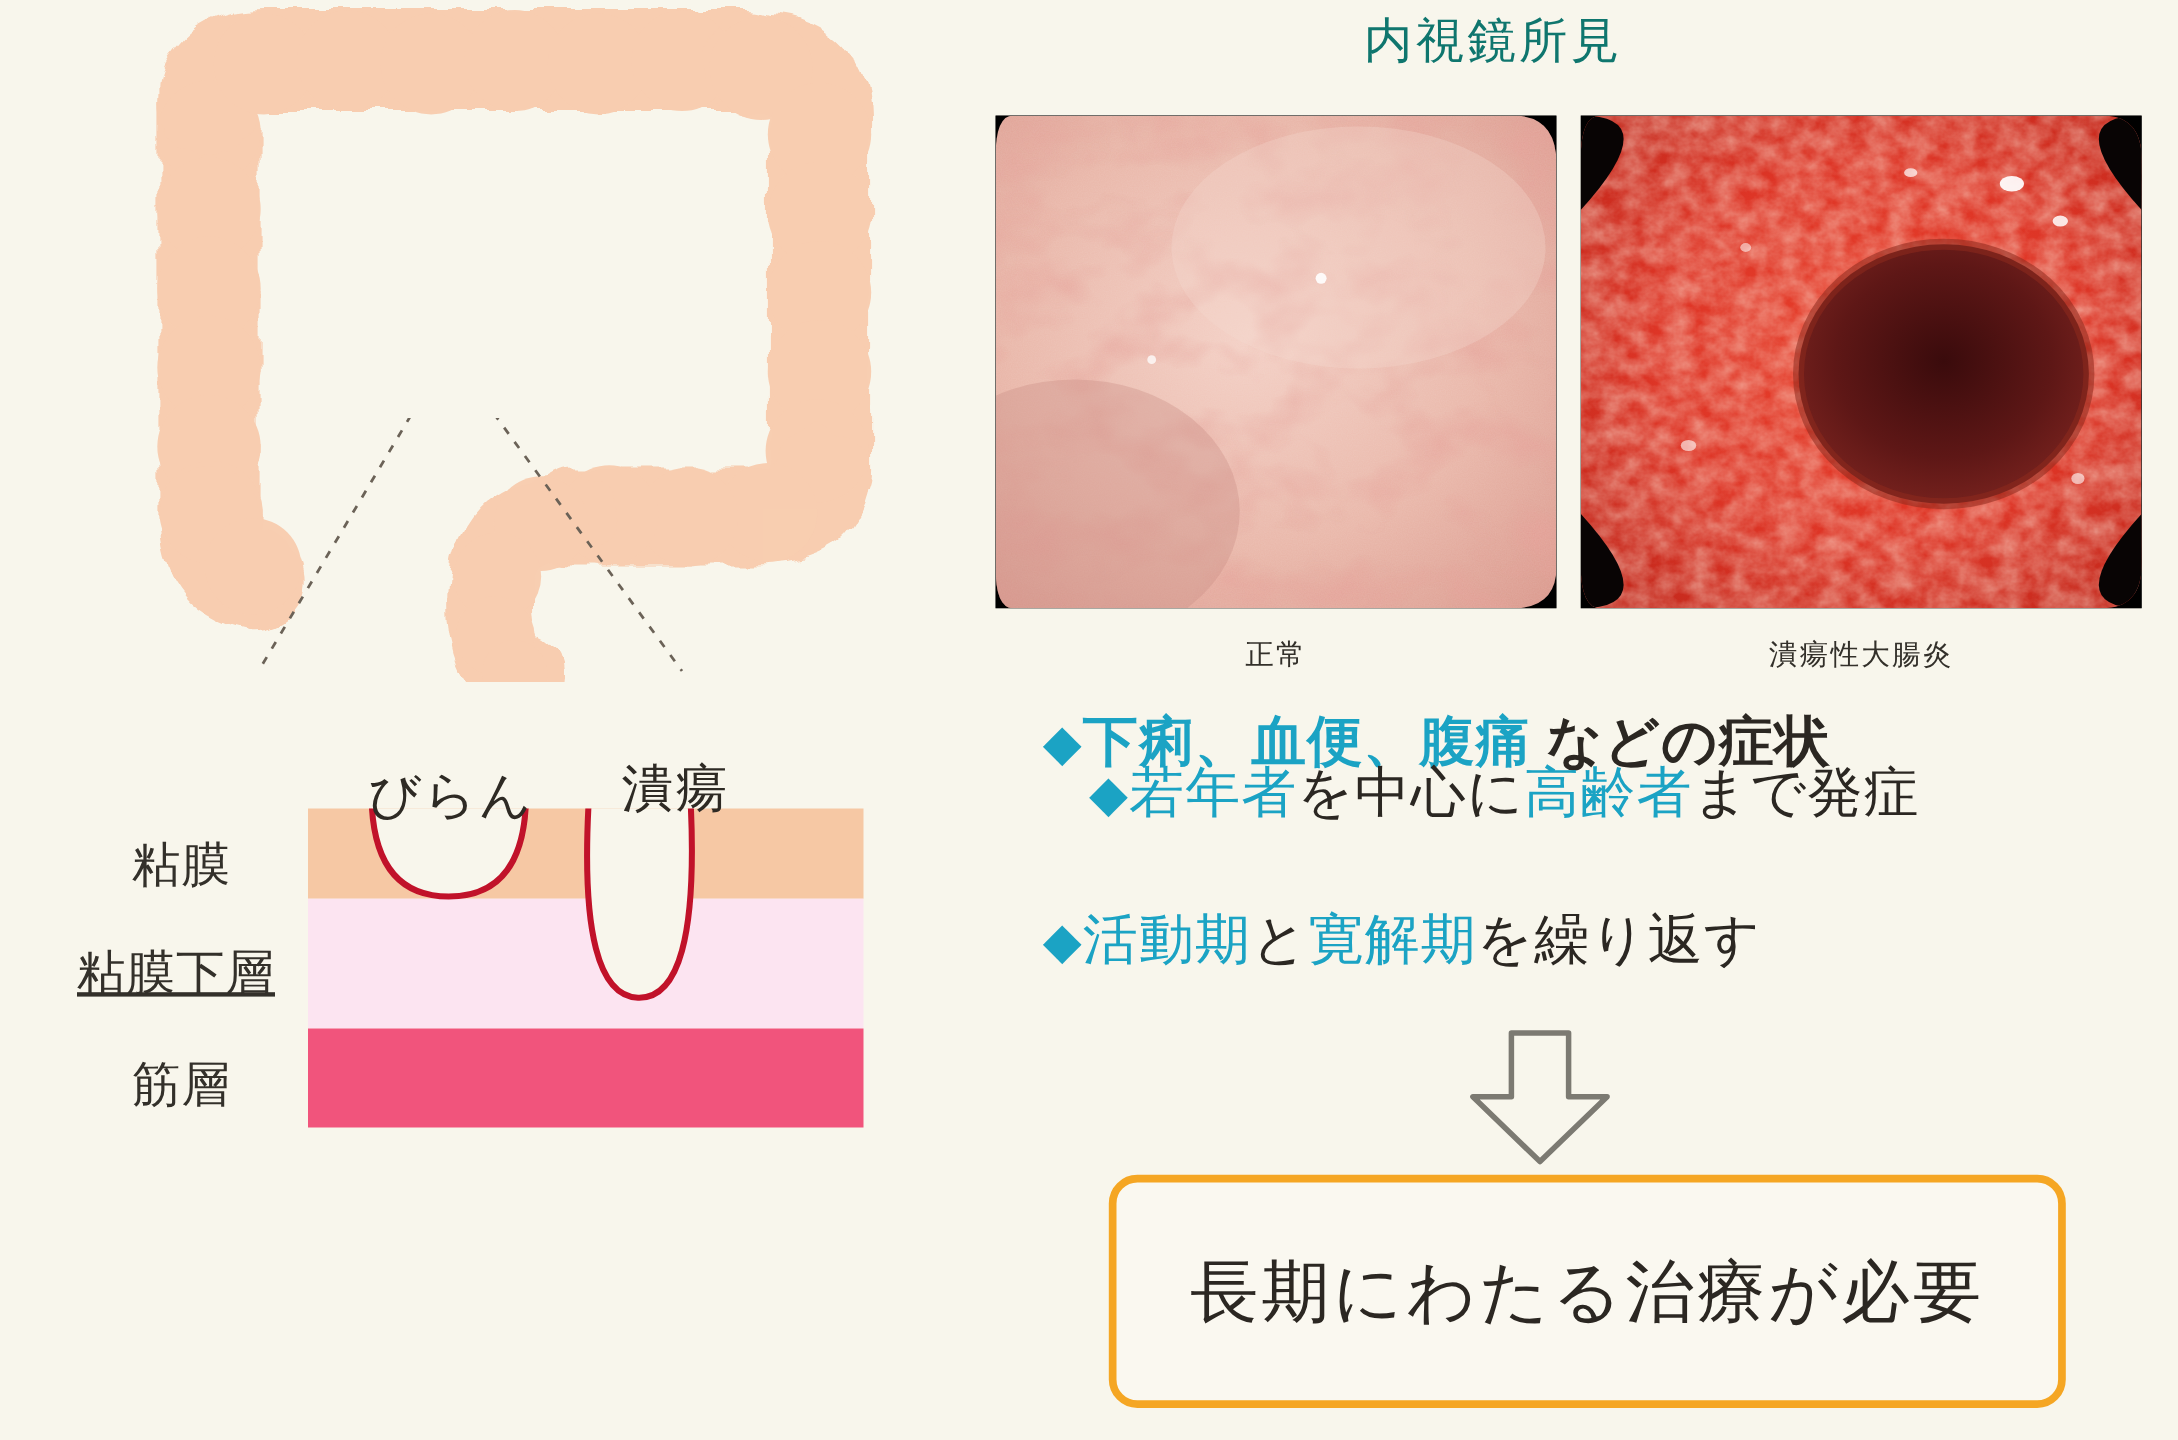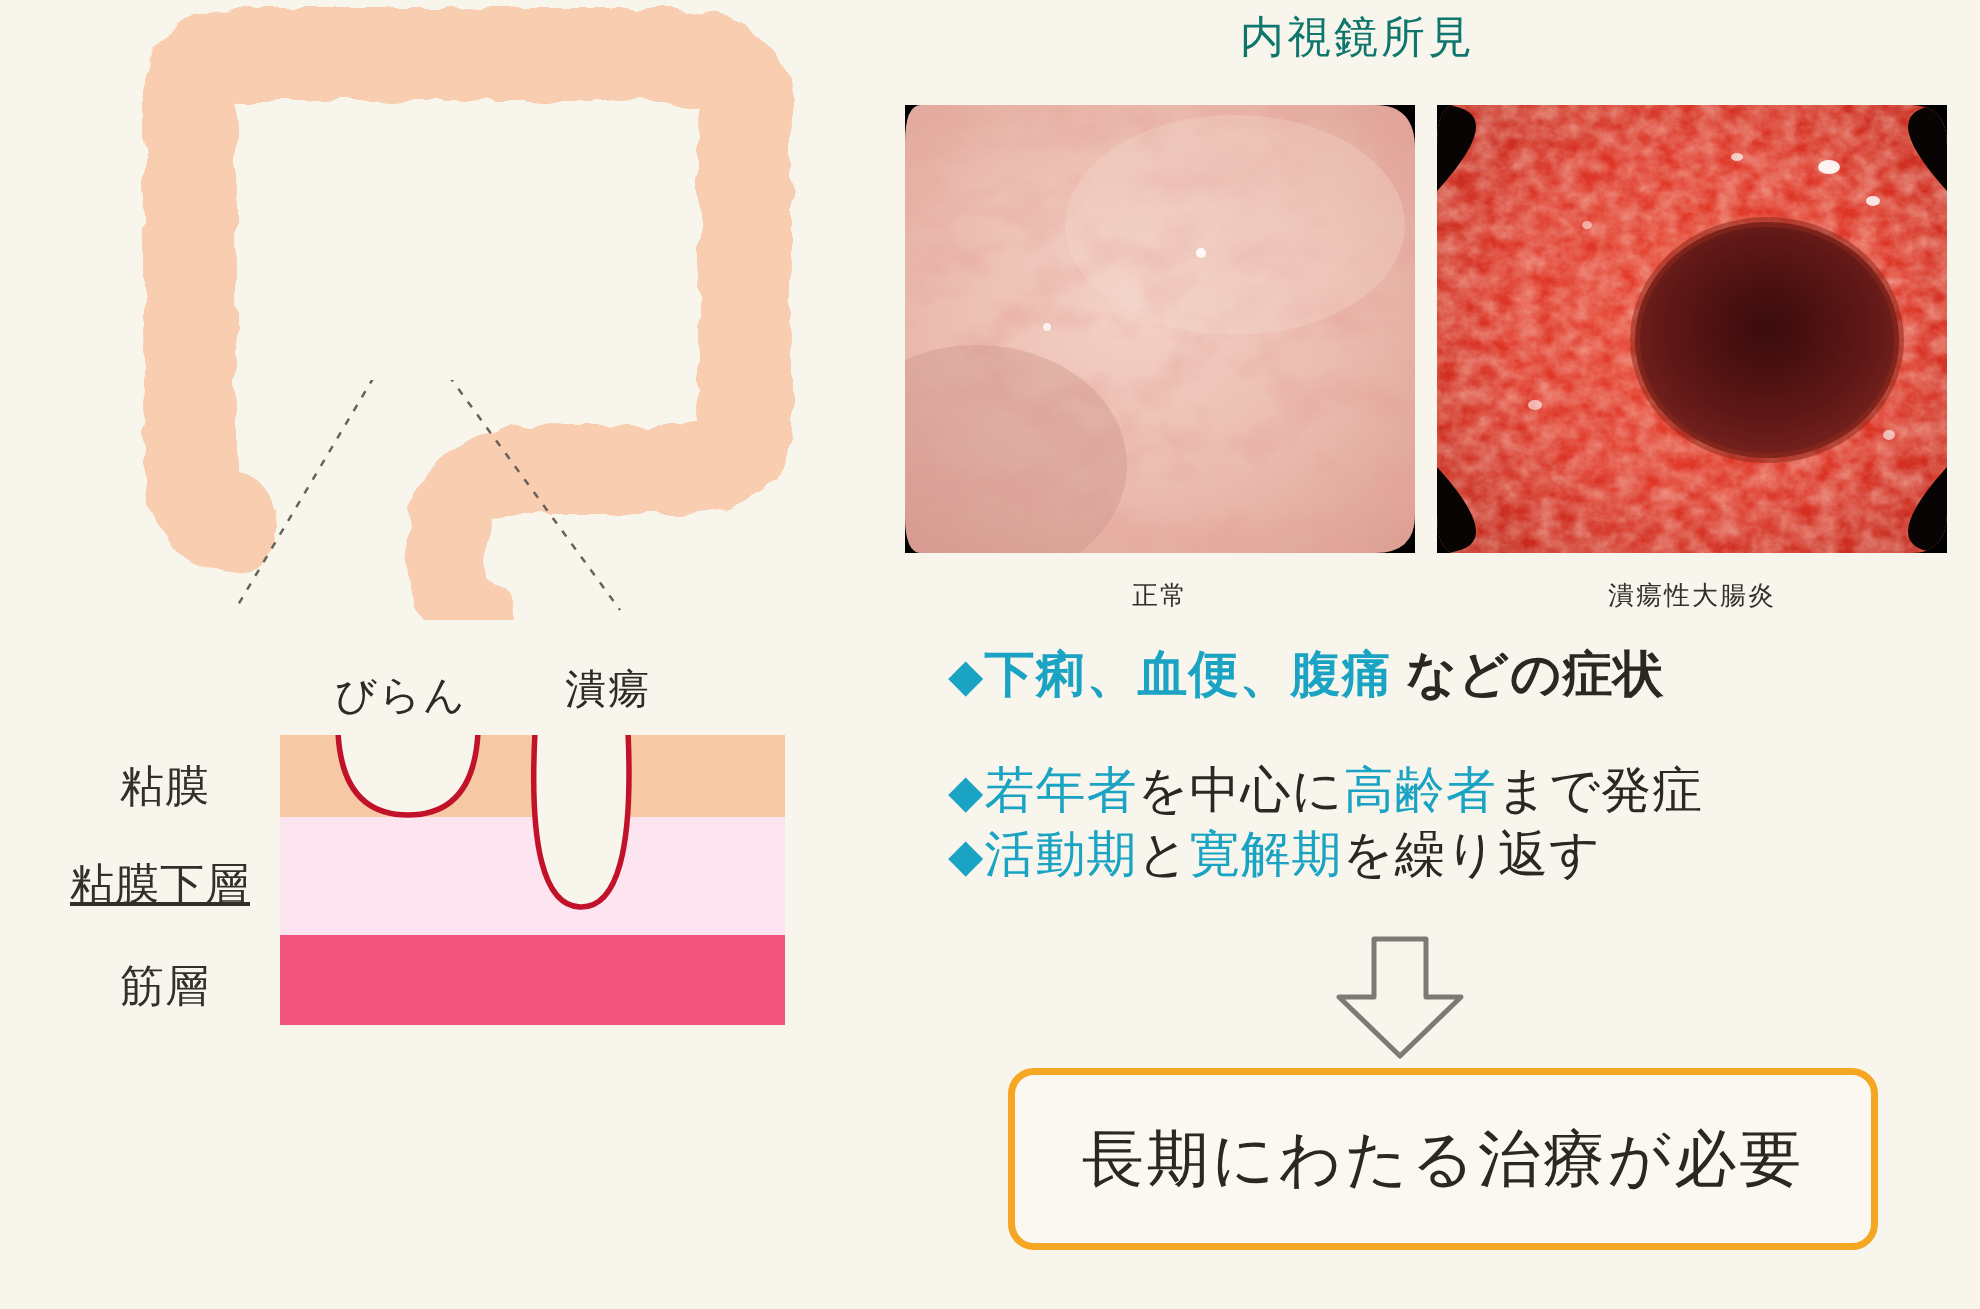--- a/index.html
+++ b/index.html
@@ -30,24 +30,25 @@
 
   
   #cross-section { left: 280px; top: 735px; width: 505px; height: 290px; }
   .layer { position: absolute; left: 0; width: 100%; }
   #layer-mucosa   { top: 0px;   height: 82px;  background: #F6C8A4; }
   #layer-submucosa{ top: 82px;  height: 118px; background: #FCE4F1; }
   #layer-muscular { top: 200px; height: 90px;  background: #F1547C; }
 
   .lesion-label {
     position: absolute;
-    font-size: 41px;
+    font-size: 47px;
     color: #2E2A24;
     letter-spacing: 2px;
     white-space: nowrap;
+    margin-top: 24px;
   }
   #label-erosion { left: 335px; top: 668px; }
   #label-ulcer   { left: 565px; top: 662px; }
 
   .layer-label {
     position: absolute;
     font-size: 44px;
     color: #33302A;
     letter-spacing: 1px;
     white-space: nowrap;
@@ -102,32 +103,32 @@
   .bullet-row {
     position: absolute;
     left: 948px;
     font-size: 50px;
     line-height: 1.05;
     color: #2B2722;
     letter-spacing: 1px;
     white-space: nowrap;
   }
   #bullet-1 { top: 648px; font-weight: bold; }
-  #bullet-2 { top: 764px; }
+  #bullet-2 { top: 694px; margin-left: 42px; }
   #bullet-3 { top: 828px; }
   .diamond { color: #1BA3C4; font-size: 46px; }
   .hl-teal { color: #1BA3C4; }
 
   
   #down-arrow { left: 1330px; top: 935px; width: 140px; height: 125px; }
 
   
   #conclusion-box {
     left: 1008px; top: 1068px;
-    width: 870px; height: 182px;
+    width: 870px; height: 212px;
     border: 7px solid #F5A623;
     border-radius: 26px;
     background: #FAF8F0;
     box-sizing: border-box;
     display: flex;
     align-items: center;
     justify-content: center;
   }
   #conclusion-text {
     font-size: 62px;

